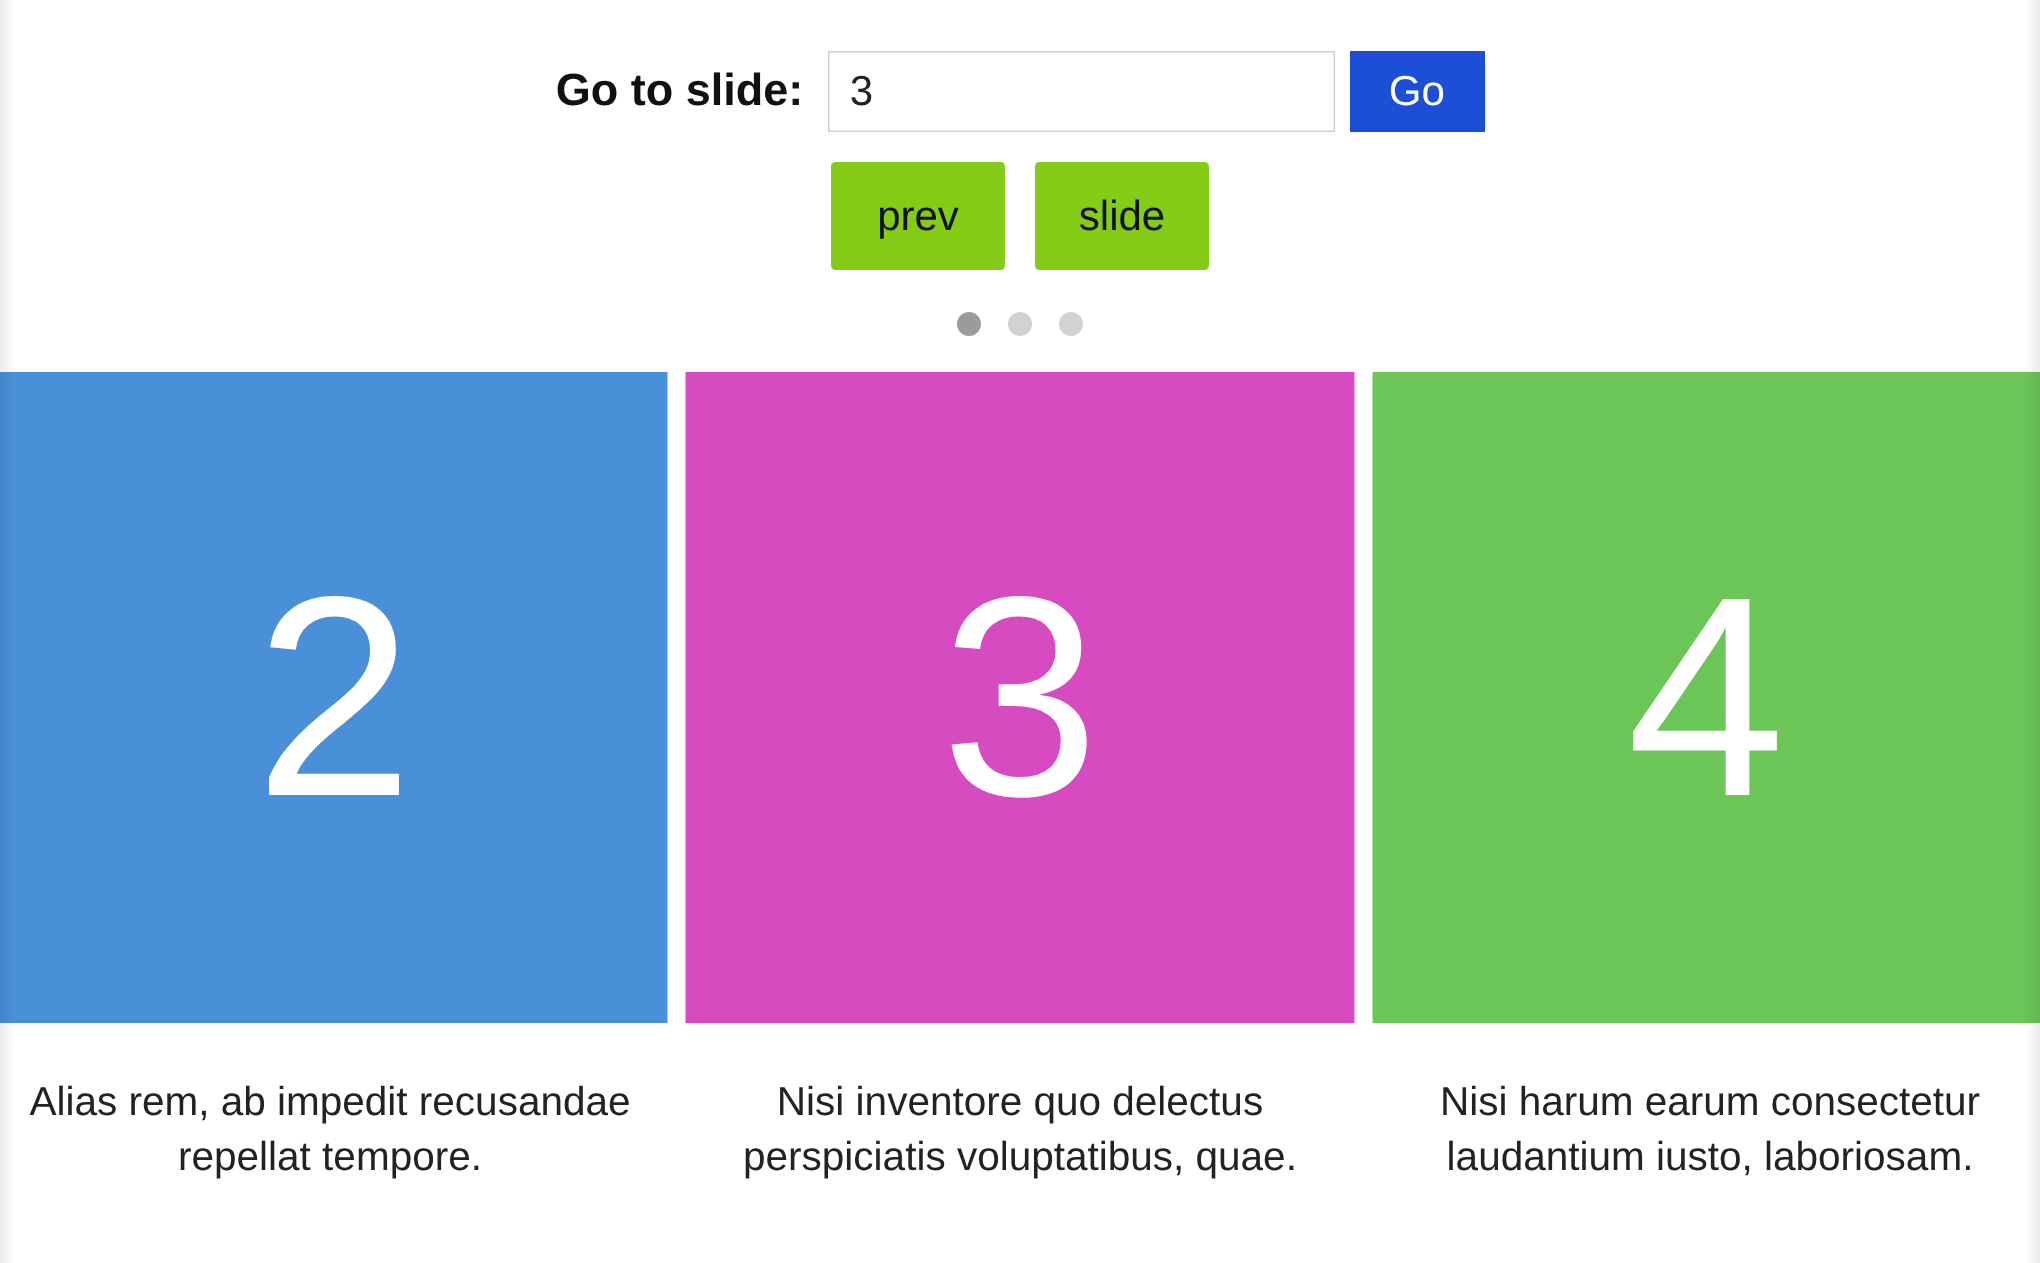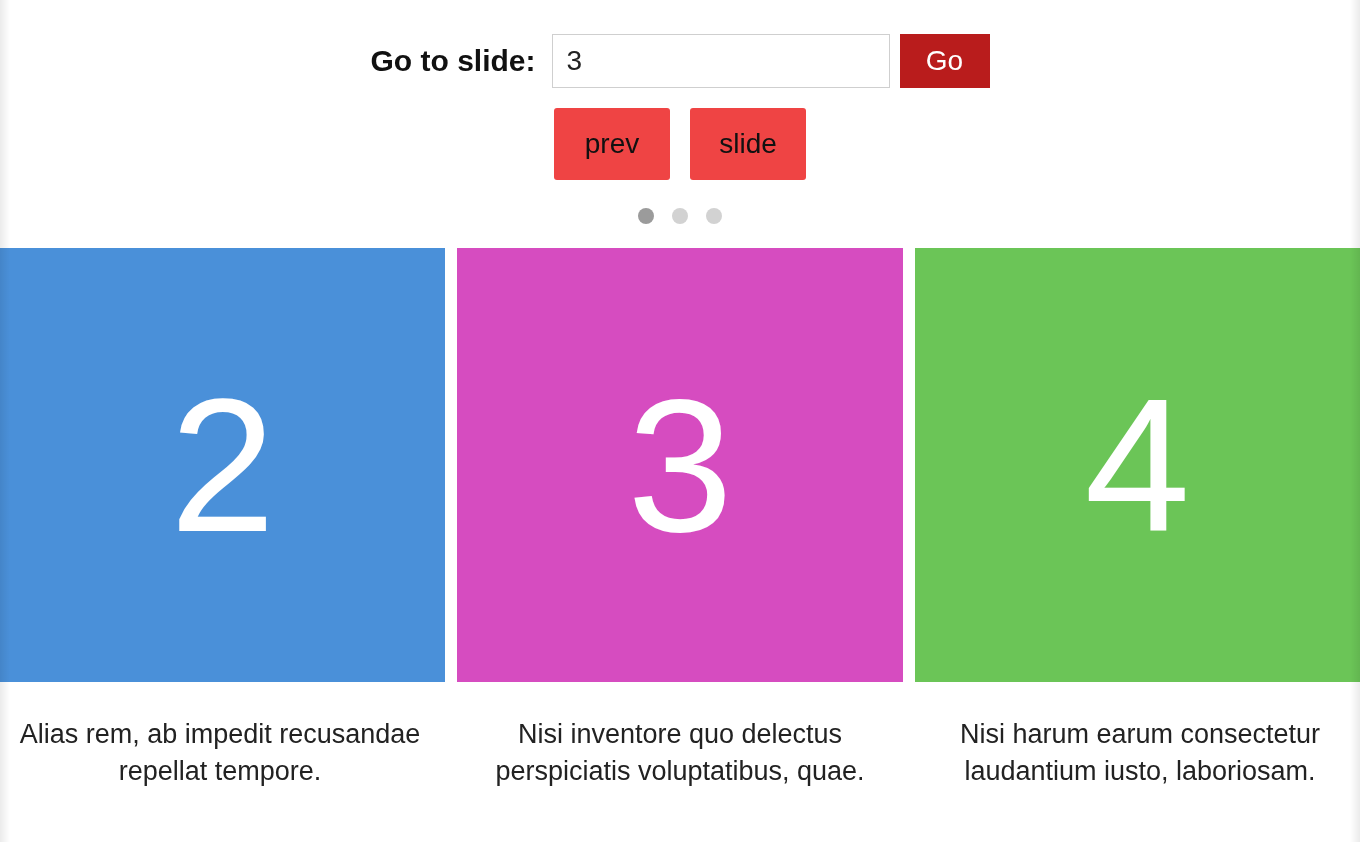--- a/index.html
+++ b/index.html
@@ -49,36 +49,36 @@
     box-sizing: border-box;
     font-family: inherit;
     color: #222;
     background: #fff;
   }
   input[type="number"]::-webkit-inner-spin-button,
   input[type="number"]::-webkit-outer-spin-button { -webkit-appearance: none; margin: 0; }
   .go-btn {
     height: 54px;
     width: 90px;
-    background: #b91c1c;
+    background: #1d4ed8;
     color: #fff;
     border: none;
     font-size: 28px;
     cursor: pointer;
     font-family: inherit;
   }
 
   .nav-row {
     margin-top: 20px;
     display: flex;
     gap: 20px;
     justify-content: center;
   }
   .nav-btn {
-    background: #ef4444;
+    background: #84cc16;
     color: #111;
     border: none;
     font-size: 28px;
     padding: 0 24px;
     height: 72px;
     width: 116px;
     cursor: pointer;
     border-radius: 3px;
     font-family: inherit;
   }

